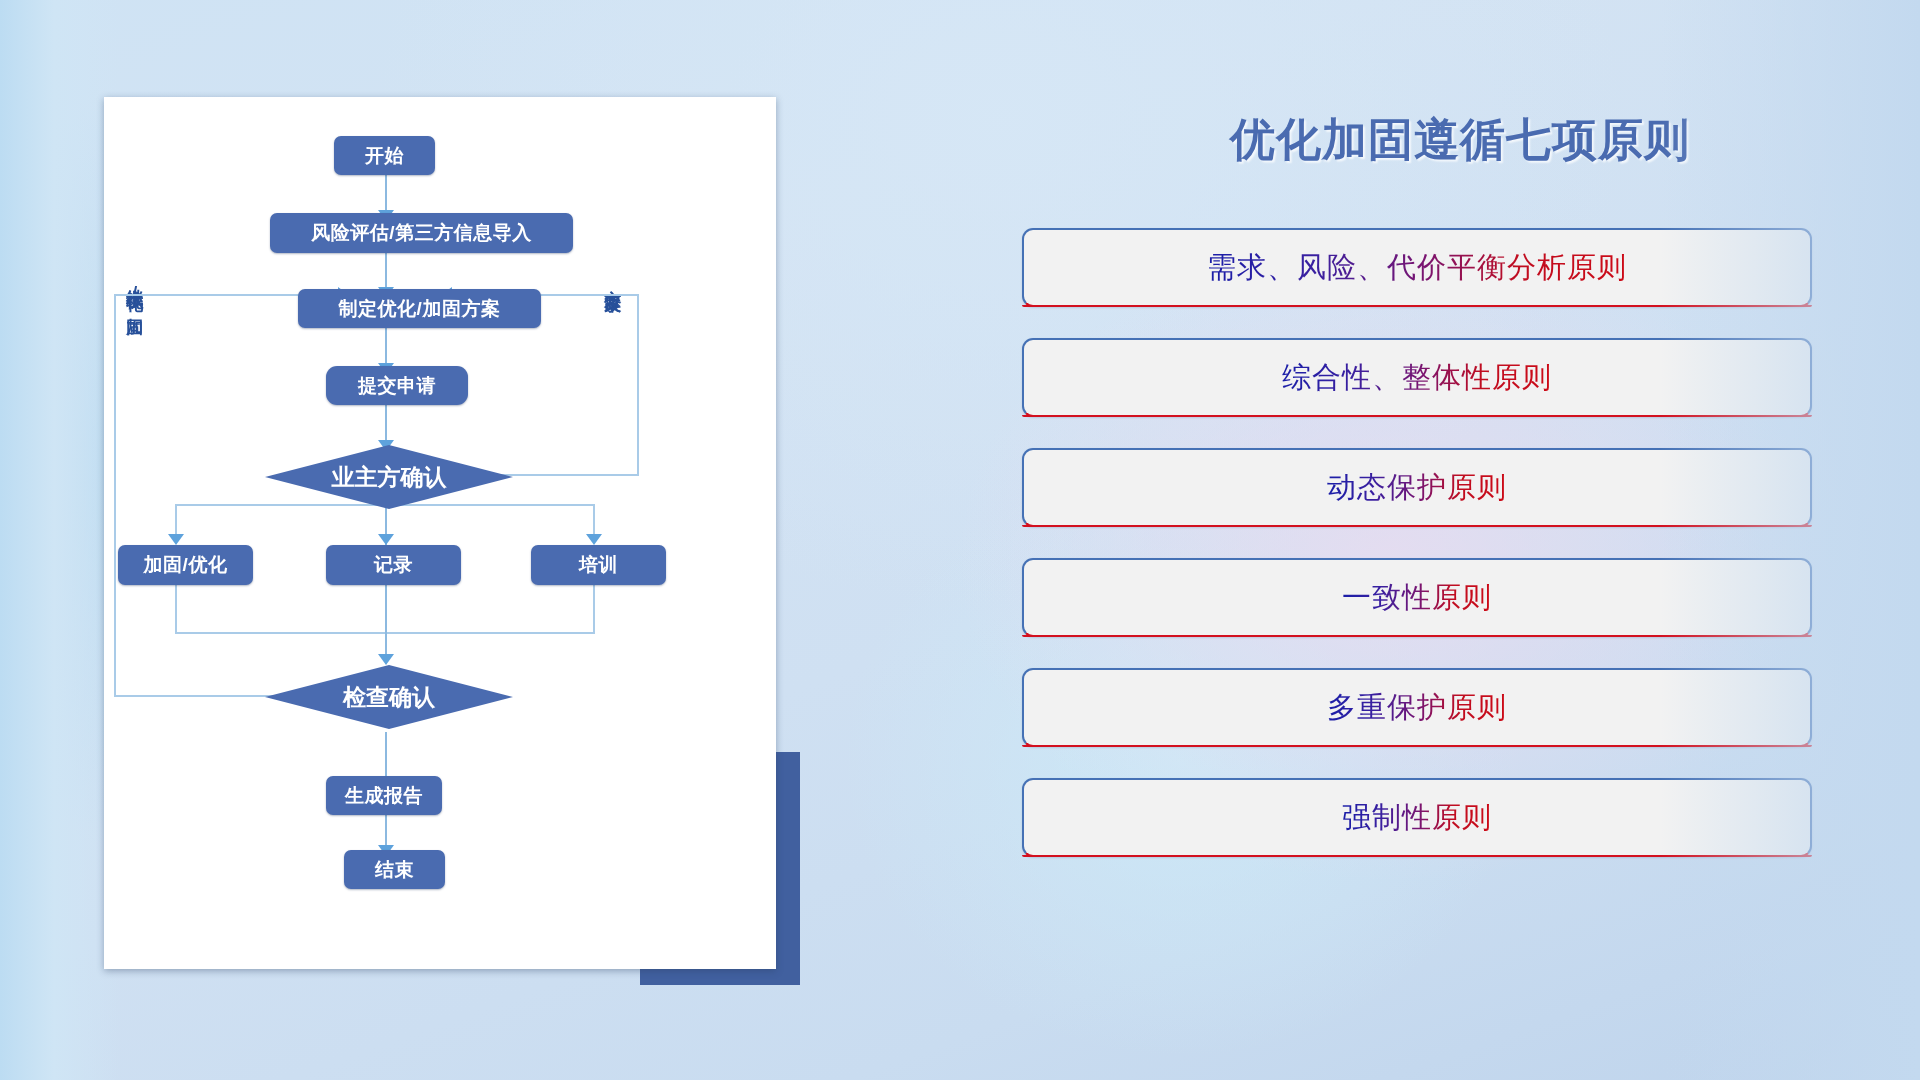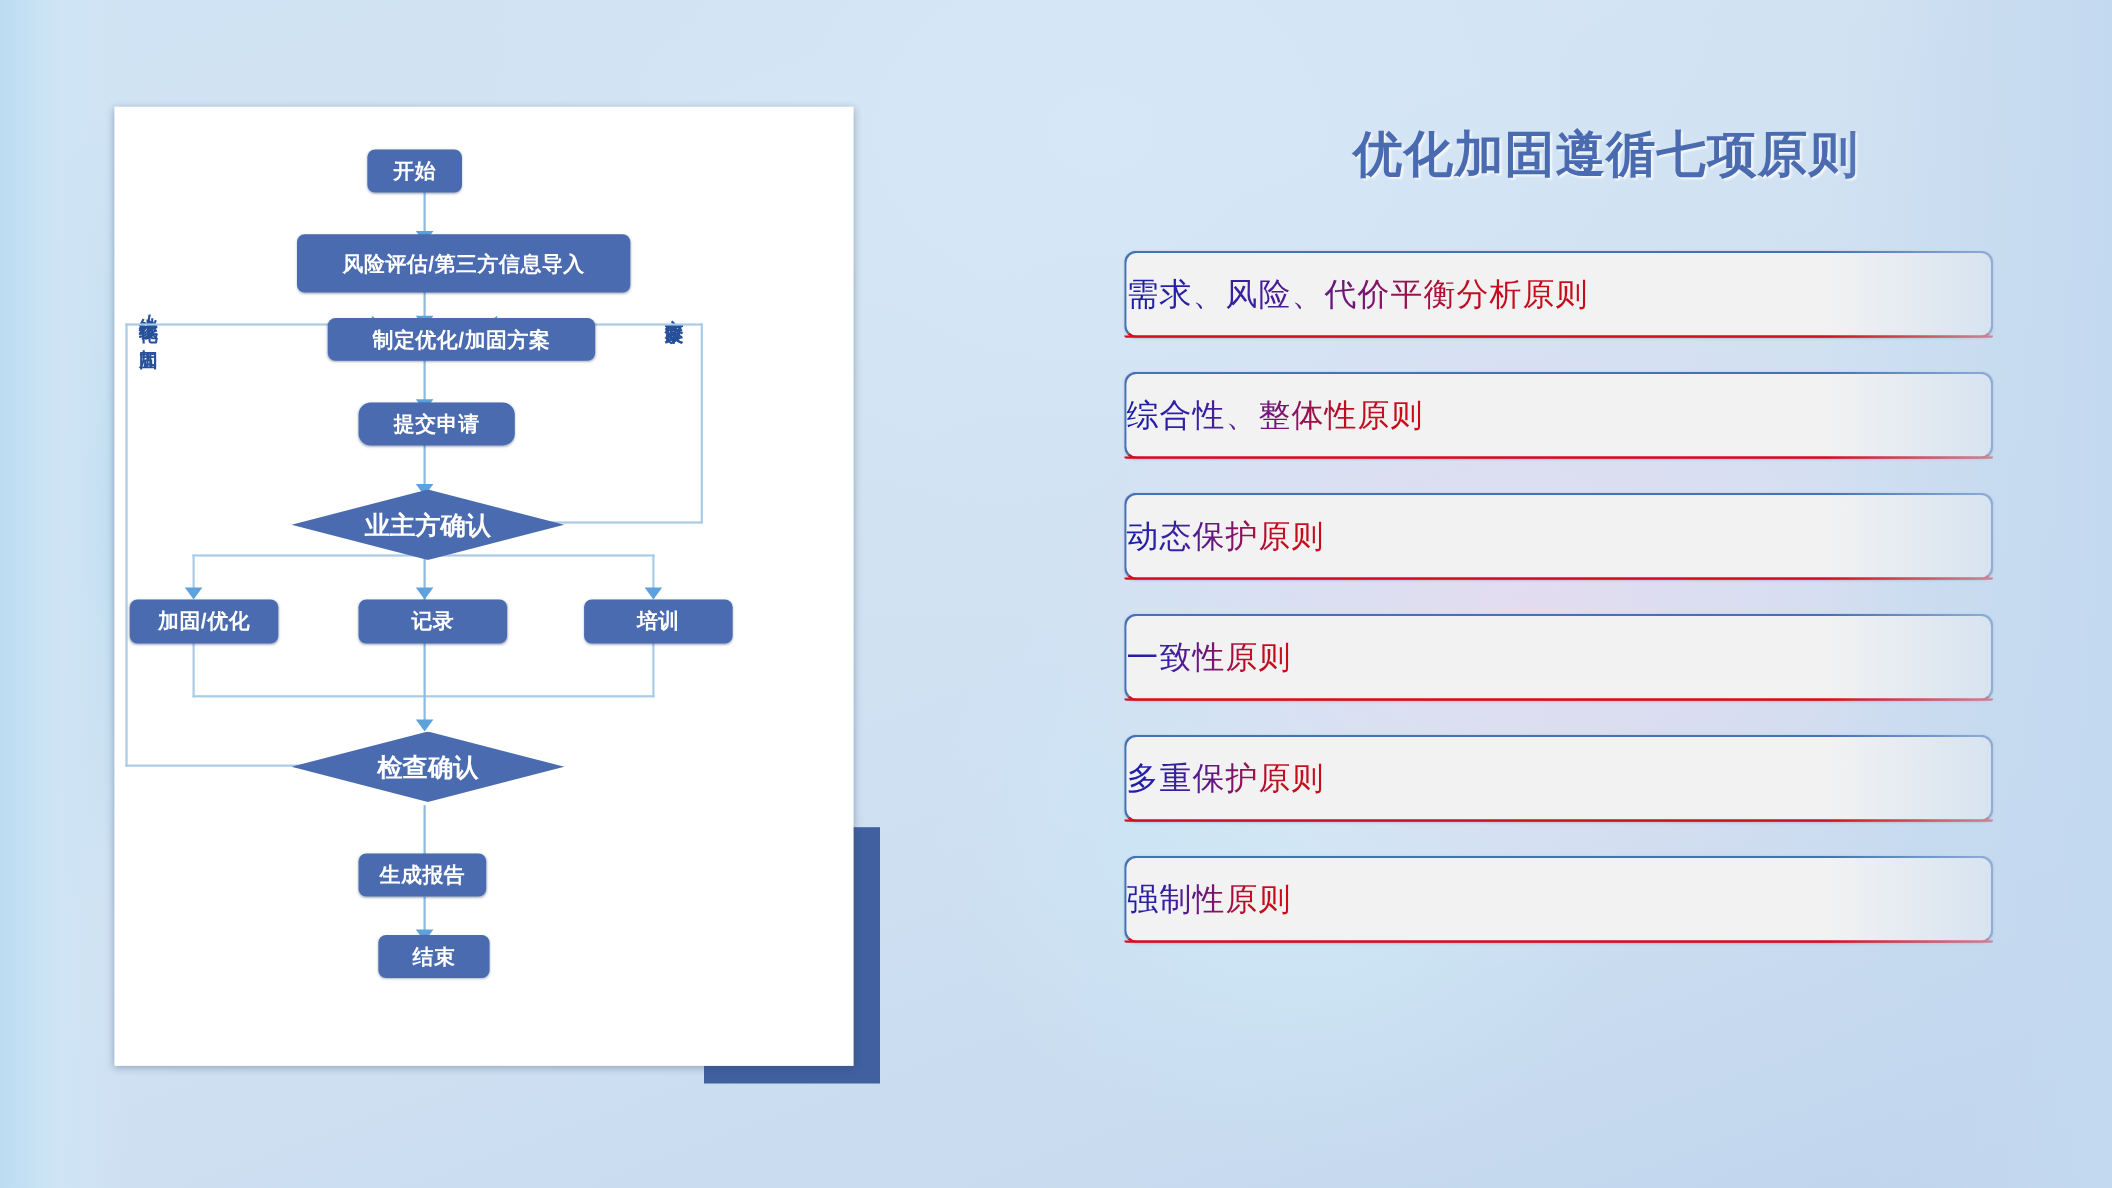--- a/index.html
+++ b/index.html
@@ -86,21 +86,21 @@
     letter-spacing:1px;
   }
   #list{position:absolute;left:22px;top:228px;width:790px;}
   .pr-item{
     position:relative;box-sizing:border-box;
     height:79px;margin-bottom:31px;
     background:#f2f2f2;
     border-radius:11px;
     border:2px solid #4571b5;
     border-bottom-color:#d3101f;
-    display:flex;align-items:center;
+    display:flex;align-items:center;justify-content:center;
     box-shadow:0 1px 2px rgba(60,80,120,.18);
   }
   .pr-item:after{
     content:"";position:absolute;left:-2px;right:-2px;bottom:-2px;height:2px;
     background:#d3101f;border-radius:0 0 11px 11px;
   }
   .pr-text{
     font-size:29px;font-weight:normal;letter-spacing:1px;
     background:linear-gradient(90deg,#1a1ea8 0%,#3a20a0 26%,#7a1470 52%,#c00d20 74%,#cc0a17 100%);
     -webkit-background-clip:text;background-clip:text;
@@ -156,23 +156,23 @@
       <div class="hline thin" style="left:10px;top:598px;width:202px;"></div>
       <div class="vline thin" style="left:10px;top:197px;height:403px;"></div>
       <div class="hline thin" style="left:10px;top:197px;width:228px;"></div>
       <div class="arrow-r" style="left:234px;top:190px;"></div>
 
       <div class="hline thin" style="left:370px;top:377px;width:165px;"></div>
       <div class="vline thin" style="left:533px;top:197px;height:182px;"></div>
       <div class="hline thin" style="left:345px;top:197px;width:190px;"></div>
       <div class="arrow-l" style="left:337px;top:190px;"></div>
 
-      <div class="node" style="left:230px;top:39px;width:86px;height:39px;">开始</div>
-
-      <div class="node" style="left:166px;top:116px;width:303px;height:53px;">风险评估/第三方信息导入</div>
+      <div class="node" style="left:230px;top:39px;width:101px;height:39px;">开始</div>
+
+      <div class="node" style="left:166px;top:116px;width:303px;height:40px;">风险评估/第三方信息导入</div>
 
       <div class="node" style="left:194px;top:192px;width:243px;height:39px;">制定优化/加固方案</div>
 
       <div class="node" style="left:222px;top:269px;width:142px;height:39px;border-radius:11px;">提交申请</div>
 
       <div class="diamond" style="left:161px;top:348px;width:248px;height:64px;">业主方确认</div>
 
       <div class="node" style="left:14px;top:448px;width:135px;height:40px;">加固/优化</div>
 
       <div class="node" style="left:222px;top:448px;width:135px;height:40px;">记录</div>

